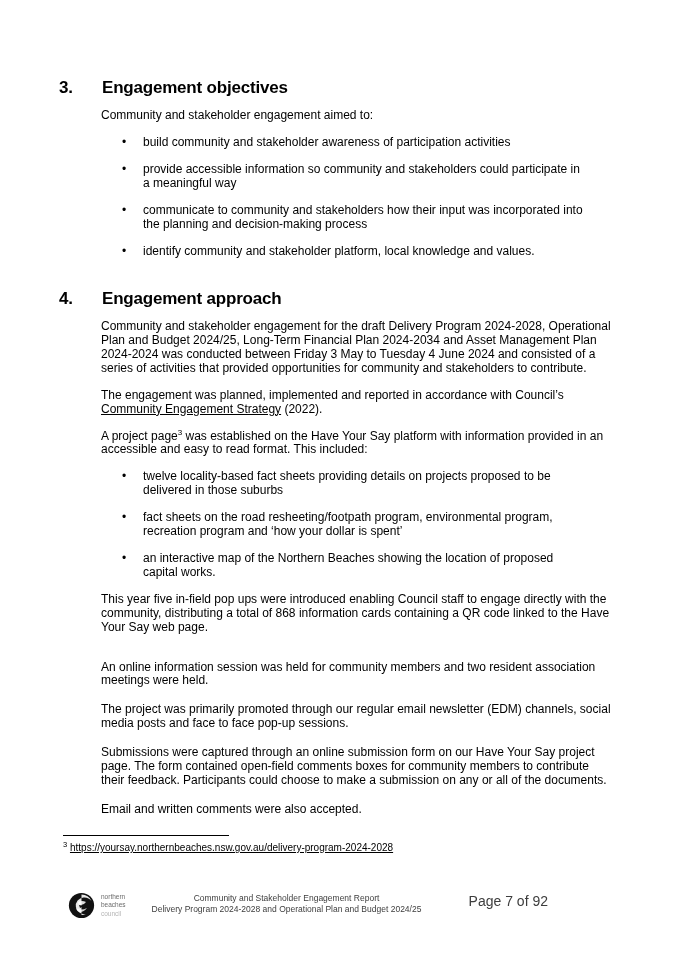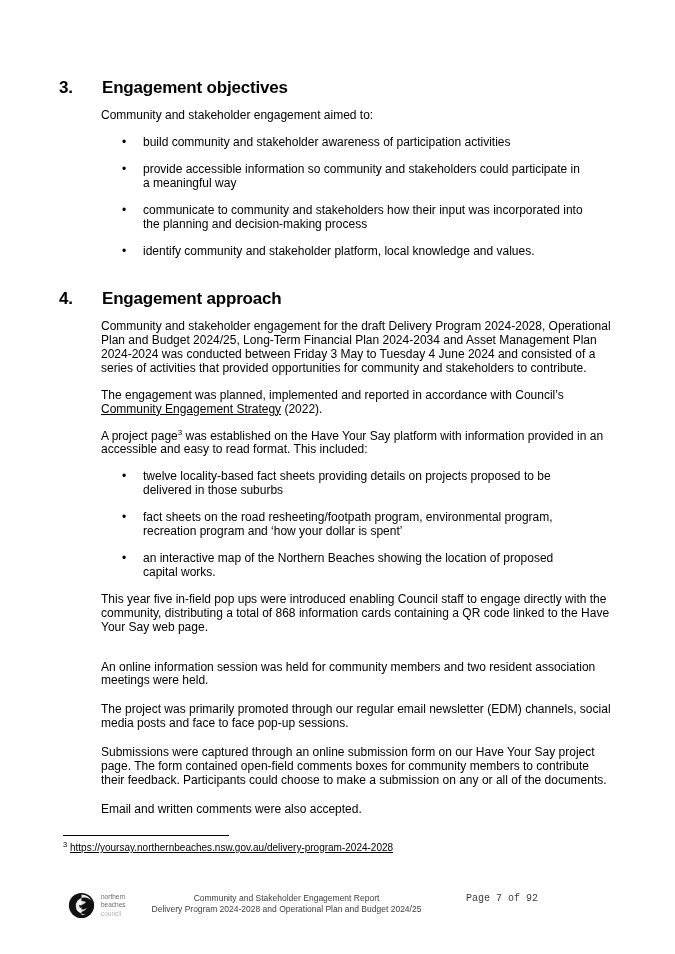--- a/index.html
+++ b/index.html
@@ -28,21 +28,21 @@
   .footer{position:absolute;left:0;top:860px;width:573px;height:40px;margin-top:29px;}
   .logo{position:absolute;left:68px;top:3px;display:flex;align-items:center;}
   .logo svg{display:block;}
   .logo-text{margin-left:6px;font-size:6.5px;line-height:1.25;color:#6b6b6b;}
   .logo-text .muted{color:#b5b5b5;}
   .footer-center{
     position:absolute;left:137px;right:137px;top:4px;text-align:center;
     font-size:8.5px;line-height:1.35;color:#3d3d3d;
   }
   .page-label{
-    position:absolute;right:35px;top:4px;font-size:10px;color:#3d3d3d;font-family:Liberation Mono, monospace;
+    position:absolute;right:25px;top:4px;font-size:14px;color:#3d3d3d;
   }
 </style>
 </head>
 <body>
 
 <div class="page">
 
   <div class="content">
 
     <div class="section-heading">

